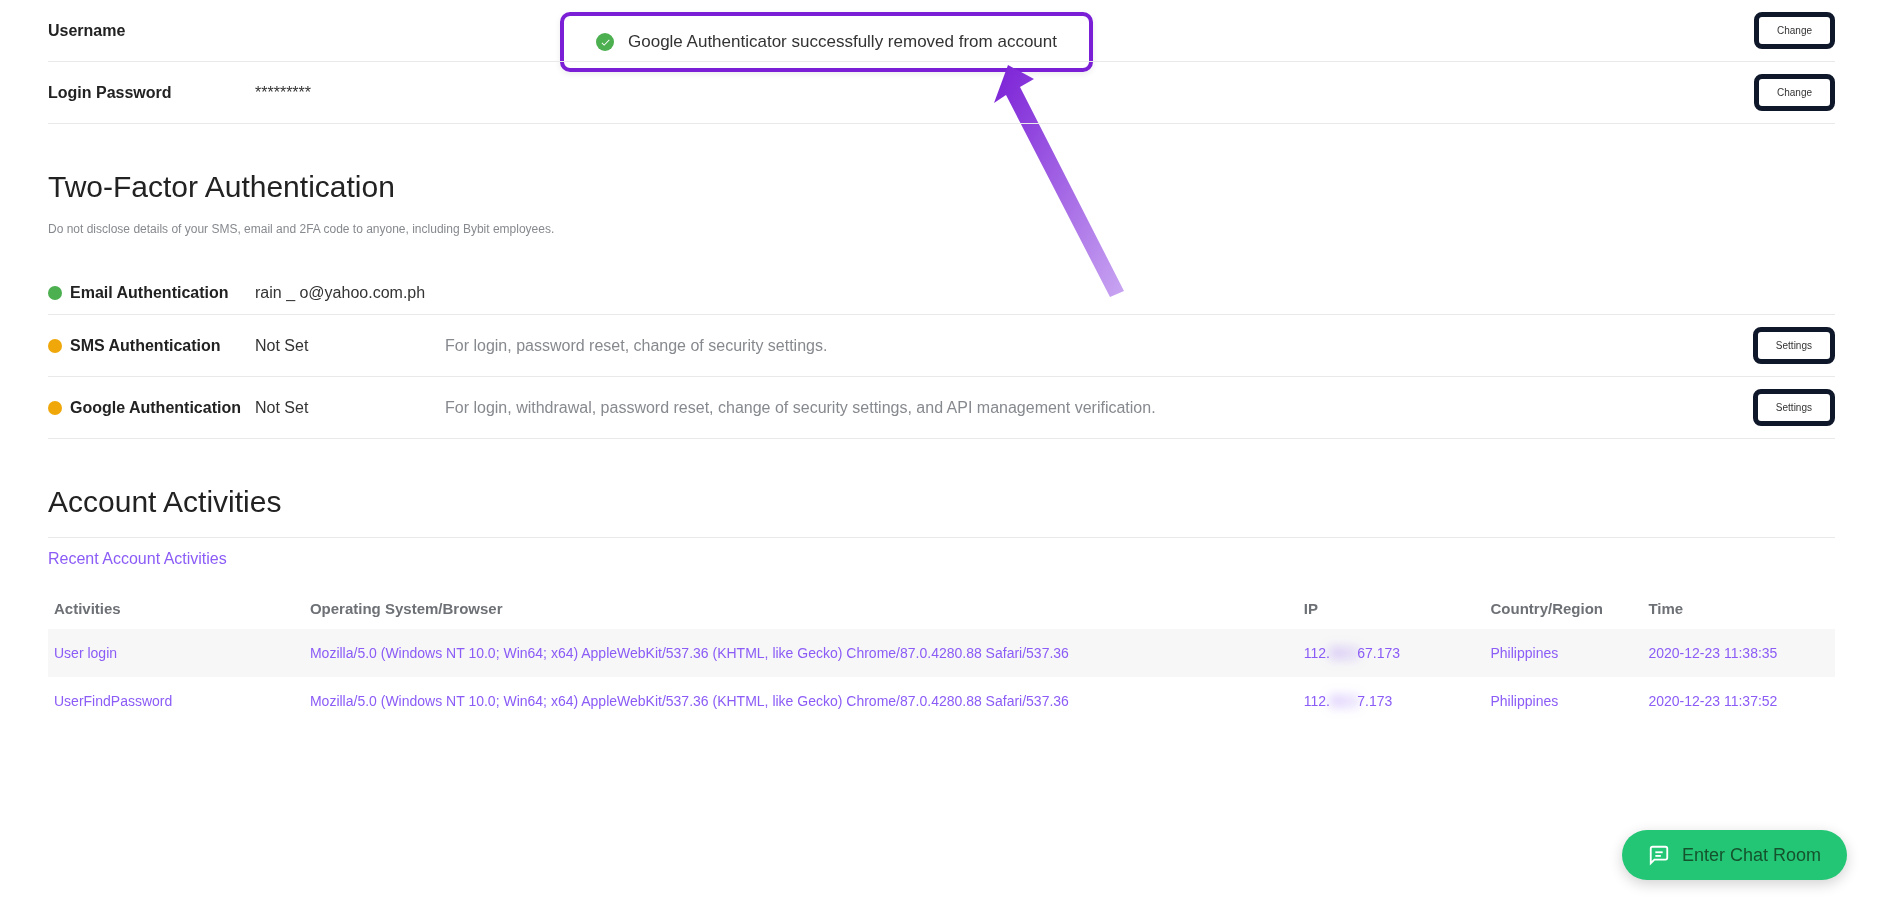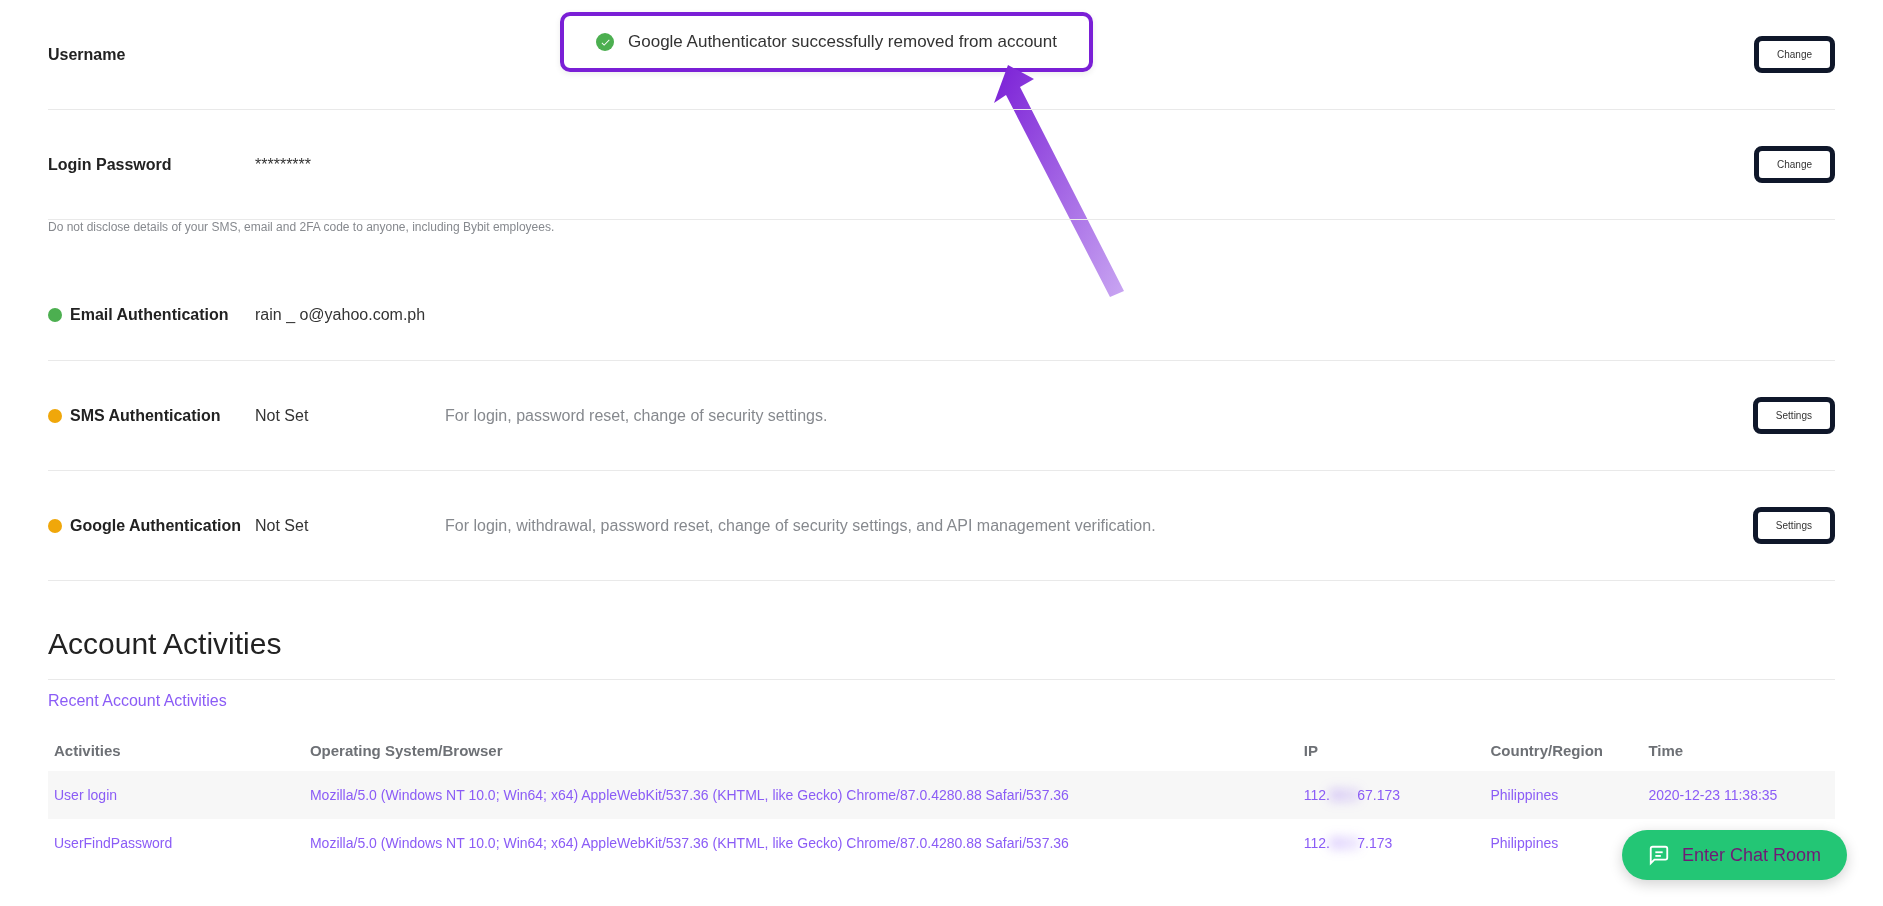--- a/index.html
+++ b/index.html
@@ -1,17 +1,17 @@
 <!DOCTYPE html>
 <html><head>
 <meta charset="utf-8">
 <style>
   html,body{margin:0;padding:0;font-family:-apple-system,BlinkMacSystemFont,"Segoe UI",Arial,sans-serif;background:#fff;color:#111;width:1883px}
   .wrap{padding:0 48px 20px 48px}
-  .row{display:flex;align-items:center;border-bottom:1px solid #e9e9e9;padding:36px 0;position:relative}
+  .row{display:flex;align-items:center;border-bottom:1px solid #e9e9e9;padding:12px 0;position:relative}
   .label{width:207px;font-weight:700;font-size:16px;color:#222;display:flex;align-items:center;gap:8px}
   .value{width:190px;font-size:16px;color:#333}
   .desc{flex:1;font-size:16px;color:#86898e}
   .btn{margin-left:auto;border:5px solid #0f172a;background:#fff;color:#333;padding:8px 18px;border-radius:8px;font-size:10px;cursor:pointer}
   h2{font-size:30px;font-weight:500;color:#222;margin:46px 0 18px 0}
   .sub{color:#86898e;font-size:12px;margin:0 0 36px 0}
   .dot{width:14px;height:14px;border-radius:50%;display:inline-block;flex:0 0 14px}
   .dot-g{background:#4caf50}
   .dot-o{background:#f0a70a}
   .sect-hr{border:none;border-top:1px solid #e9e9e9;margin-bottom:12px}
@@ -25,21 +25,21 @@
   .c-ip{width:150px}
   .c-cr{width:125px}
   .c-tm{width:155px}
   
   .toast{position:absolute;left:560px;top:12px;border:4px solid #7a1fd6;background:#fff;border-radius:10px;padding:16px 32px;display:flex;align-items:center;gap:14px;font-size:17px;color:#333;box-shadow:0 2px 6px rgba(0,0,0,.08)}
   .check{width:18px;height:18px;border-radius:50%;background:#4caf50;display:flex;align-items:center;justify-content:center}
   .check svg{width:11px;height:11px;fill:#fff}
   
   .arrow{position:absolute;left:990px;top:65px;pointer-events:none}
   
-  .chat{position:fixed;right:36px;bottom:26px;background:#23c675;color:#701a75;border-radius:999px;padding:14px 26px;display:flex;align-items:center;gap:12px;font-size:18px;font-weight:500;box-shadow:0 4px 14px rgba(0,0,0,.18);cursor:pointer}
+  .chat{position:fixed;right:36px;bottom:26px;background:#23c675;color:#14532d;border-radius:999px;padding:14px 26px;display:flex;align-items:center;gap:12px;font-size:18px;font-weight:500;box-shadow:0 4px 14px rgba(0,0,0,.18);cursor:pointer}
   .chat svg{width:22px;height:22px;stroke:#fff;fill:none;stroke-width:2}
   .redact{filter:blur(6px)}
 </style>
 </head>
 <body>
 
 <div class="wrap">
 
   <div class="toast">
     <span class="check">
@@ -66,20 +66,21 @@
     <button class="btn">Change</button>
   </div>
 
   <div class="row">
     <div class="label">Login Password</div>
     <div class="value">*********</div>
     <div class="desc"></div>
     <button class="btn">Change</button>
   </div>
 
+  <h2>Two-Factor Authentication</h2>
   <p class="sub">Do not disclose details of your SMS, email and 2FA code to anyone, including Bybit employees.</p>
 
   <div class="row">
     <div class="label">
         <span class="dot dot-g"></span>
         <span>Email Authentication</span>
       </div>
     <div class="value" style="white-space:nowrap">rain   _       o@yahoo.com.ph</div>
   </div>
 

